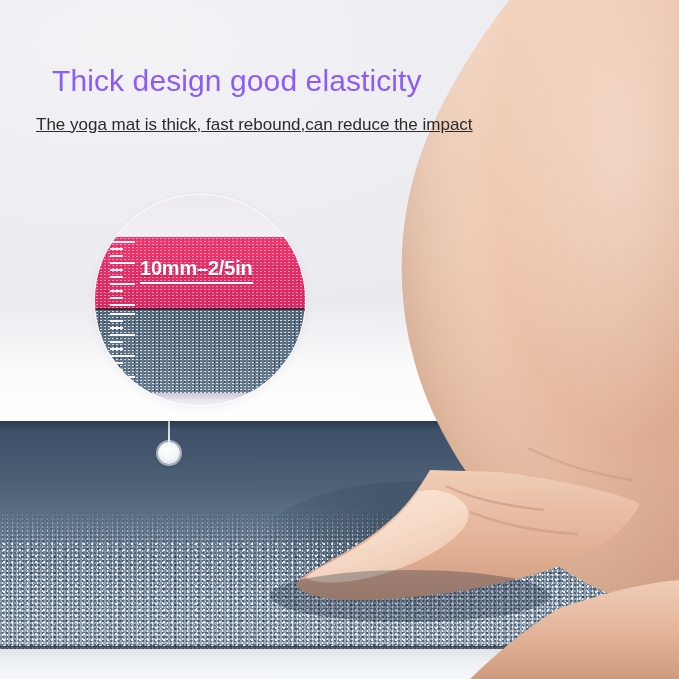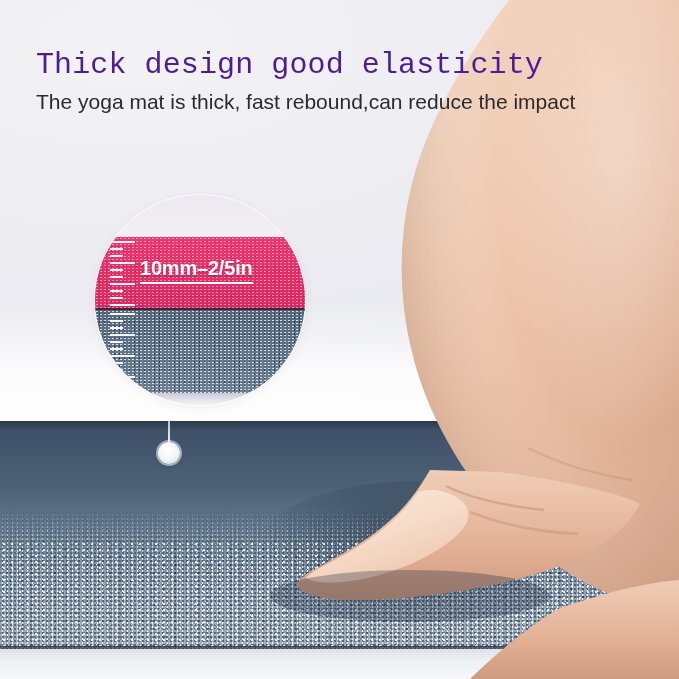--- a/index.html
+++ b/index.html
@@ -123,34 +123,34 @@
     background: linear-gradient(to bottom, #dfe3e9 0%, #eef1f4 45%, #f6f8fa 100%);
   }
 
   
   .headings {
     position: absolute;
     left: 36px; top: 48px;
     width: 600px;
   }
   .title {
-    margin: 0;
+    margin: 16px;
     font-size: 30px;
     font-weight: normal;
     letter-spacing: 0.1px;
-    color: #4c1d95;
+    color: #8b5cf6;
     line-height: 1.15;
-    font-family: Liberation Mono, monospace;
   }
   .subtitle {
     margin: 6px 0 0 0;
-    font-size: 21px;
+    font-size: 17px;
     font-weight: normal;
     color: #2b2b2b;
     line-height: 1.2;
+    text-decoration: underline;
   }
 
   
   .loupe {
     position: absolute;
     left: 95px; top: 195px;
     width: 210px;
     height: 210px;
     border-radius: 50%;
     overflow: hidden;

